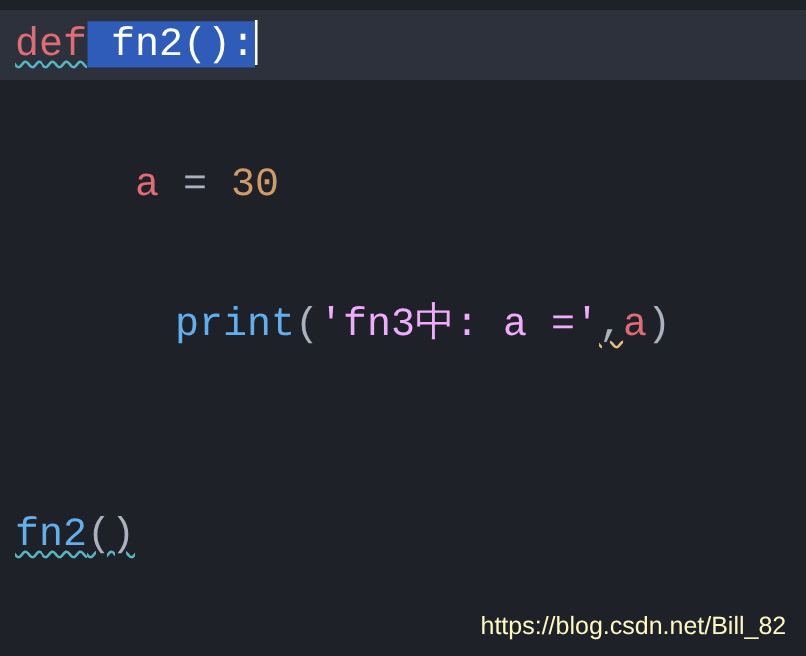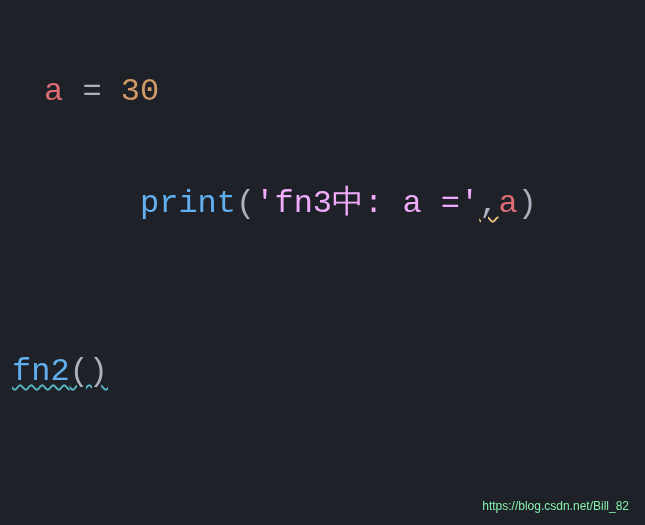--- a/index.html
+++ b/index.html
@@ -88,32 +88,33 @@
     }
     .squiggly-yellow {
       text-decoration: underline wavy #e5c07b;
       text-decoration-thickness: 2px;
       text-underline-offset: 4px;
     }
     .watermark {
       position: absolute;
       bottom: 12px;
       right: 16px;
-      font-size: 12px;
-      color: #86efac;
+      font-size: 20px;
+      color: #fef9c3;
       font-family: Arial, sans-serif;
     }
-    .indent1 { padding-left: 44px; }
+    .indent1 { padding-left: 108px; }
     .indent2 { padding-left: 140px; }
   </style>
 </head>
 <body>
 
 <div class="editor">
 
+  <div class="line current-line"><span class="def-kw squiggly">def</span><span class="selected"><span> </span><span class="func-def-name">fn2</span><span class="paren">()</span><span class="colon">:</span></span><span class="cursor"></span></div>
 
   <div class="line">&nbsp;</div>
 
   <div class="line indent1"><span class="var">a</span><span> </span><span class="op">=</span><span> </span><span class="number">30</span></div>
 
   <div class="line">&nbsp;</div>
 
 
   <div class="line indent2"><span class="func-name">print</span><span class="paren">(</span><span class="string">'fn3中: a ='</span><span class="comma squiggly-yellow">,</span><span class="var">a</span><span class="paren">)</span></div>
 

